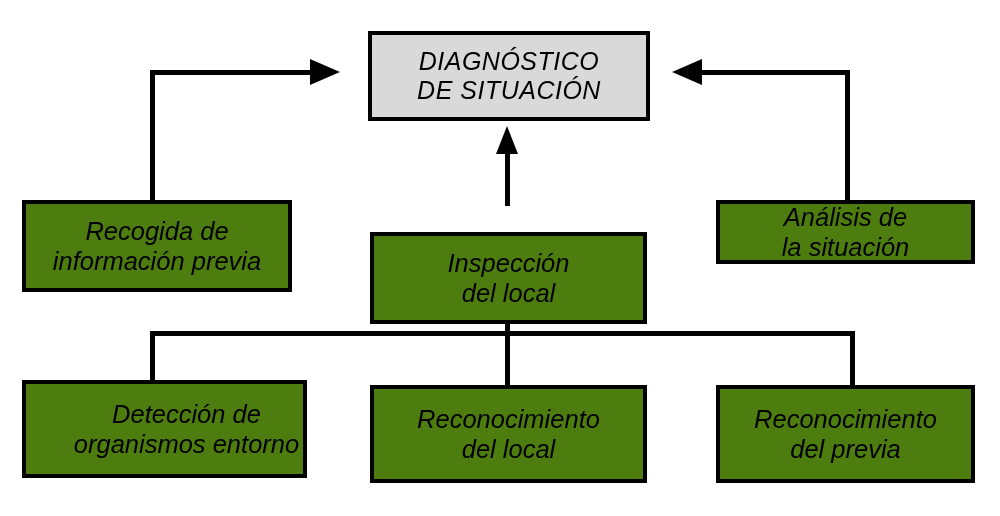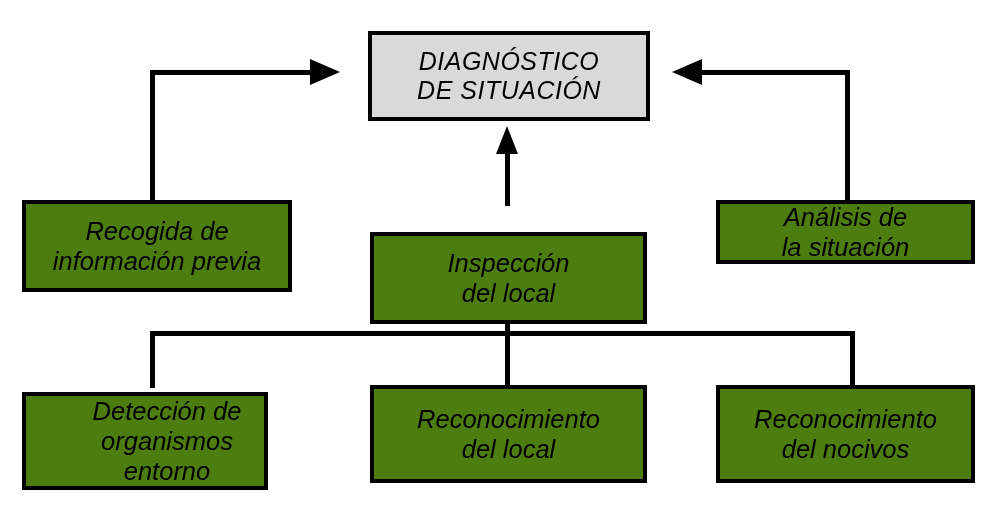--- a/index.html
+++ b/index.html
@@ -108,34 +108,34 @@
     </div>
   </div>
 
   <div class="node node-proc" style="left:716px; top:200px; width:259px; height:64px;">
     <div>
       <span>Análisis de</span>
       <span>la situación</span>
     </div>
   </div>
 
-  <div class="node node-proc" style="left:22px; top:392px; width:246px; height:98px;padding-left:44px;">
+  <div class="node node-proc" style="left:22px; top:380px; width:285px; height:98px;padding-left:44px;">
     <div>
       <span>Detección de</span>
       <span>organismos entorno</span>
     </div>
   </div>
 
   <div class="node node-proc" style="left:370px; top:385px; width:277px; height:98px;">
     <div>
       <span>Reconocimiento</span>
       <span>del local</span>
     </div>
   </div>
 
   <div class="node node-proc" style="left:716px; top:385px; width:259px; height:98px;">
     <div>
       <span>Reconocimiento</span>
-      <span>del nocivos</span>
+      <span>del previa</span>
     </div>
   </div>
 
 </div>
 
 </body></html>

